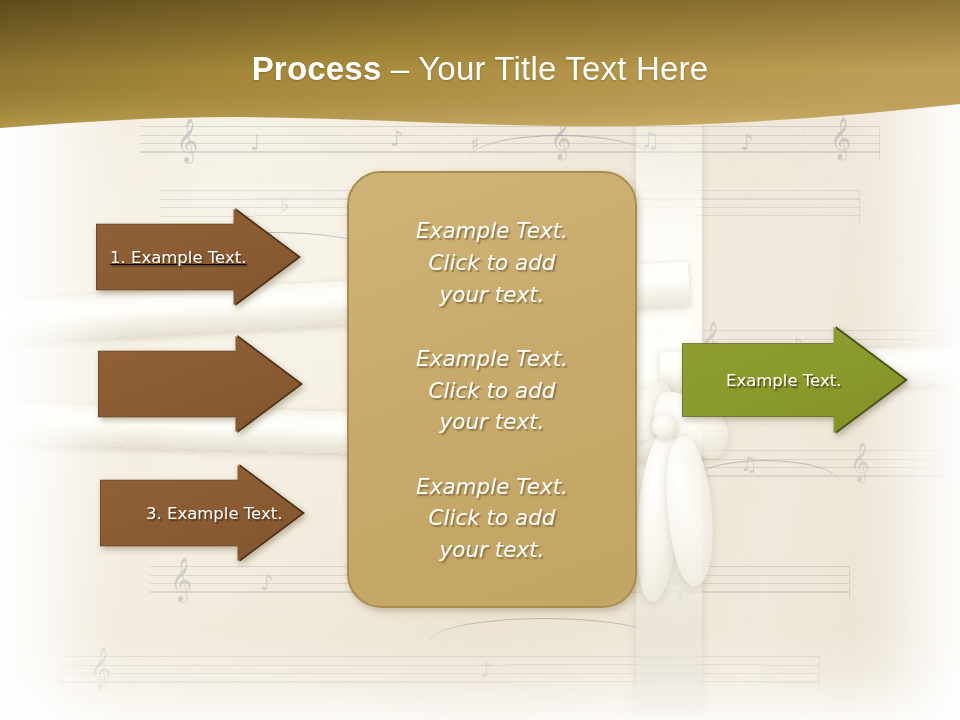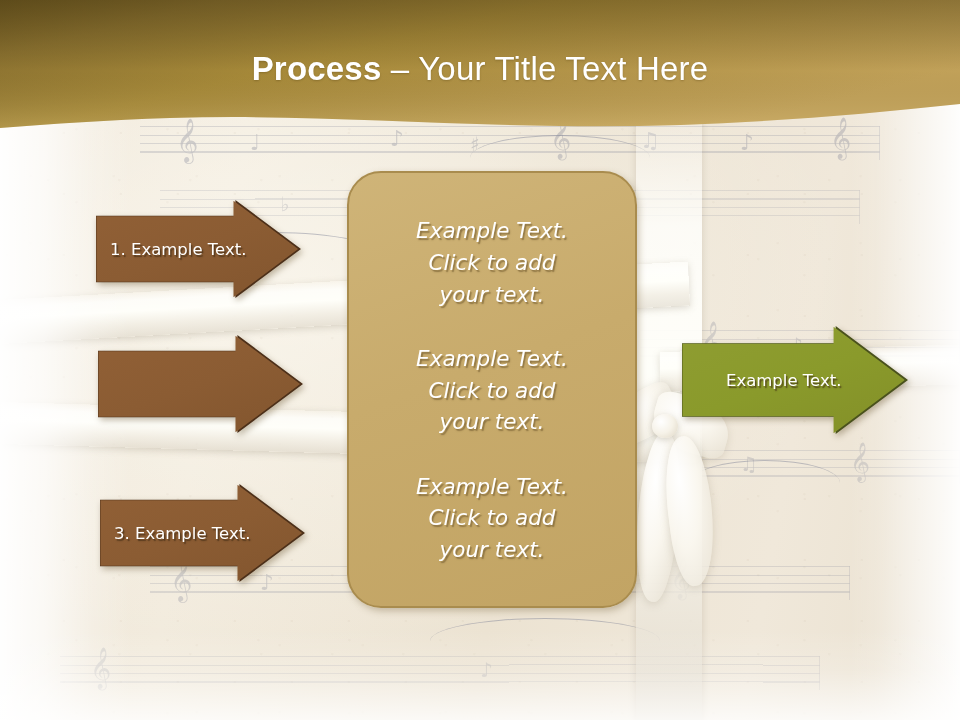--- a/index.html
+++ b/index.html
@@ -315,32 +315,32 @@
 Click  to add
 your text.</div>
     <div class="panel-block">Example Text.
 Click  to add
 your text.</div>
     <div class="panel-block">Example Text.
 Click  to add
 your text.</div>
   </div>
 
-  <div class="arrow arrow-brown" style="left:96px; top:200px; width:205px; height:98px;">
+  <div class="arrow arrow-brown" style="left:96px; top:208px; width:205px; height:98px;text-decoration:underline;">
     <div class="arrow-shape arrow-border"></div>
     <div class="arrow-fill"></div>
     <span class="arrow-label">1. Example Text.</span>
   </div>
 
   <div class="arrow arrow-brown" style="left:98px; top:335px; width:205px; height:98px;">
     <div class="arrow-shape arrow-border"></div>
     <div class="arrow-fill"></div>
   </div>
 
-  <div class="arrow arrow-brown" style="left:100px; top:484px; width:205px; height:98px;">
+  <div class="arrow arrow-brown" style="left:100px; top:464px; width:205px; height:98px;padding-left:32px;">
     <div class="arrow-shape arrow-border"></div>
     <div class="arrow-fill"></div>
     <span class="arrow-label">3. Example Text.</span>
   </div>
 
   <div class="arrow arrow-green" style="left:682px; top:326px; width:226px; height:108px;">
     <div class="arrow-shape arrow-border"></div>
     <div class="arrow-fill"></div>
     <span class="arrow-label">Example Text.</span>
   </div>

